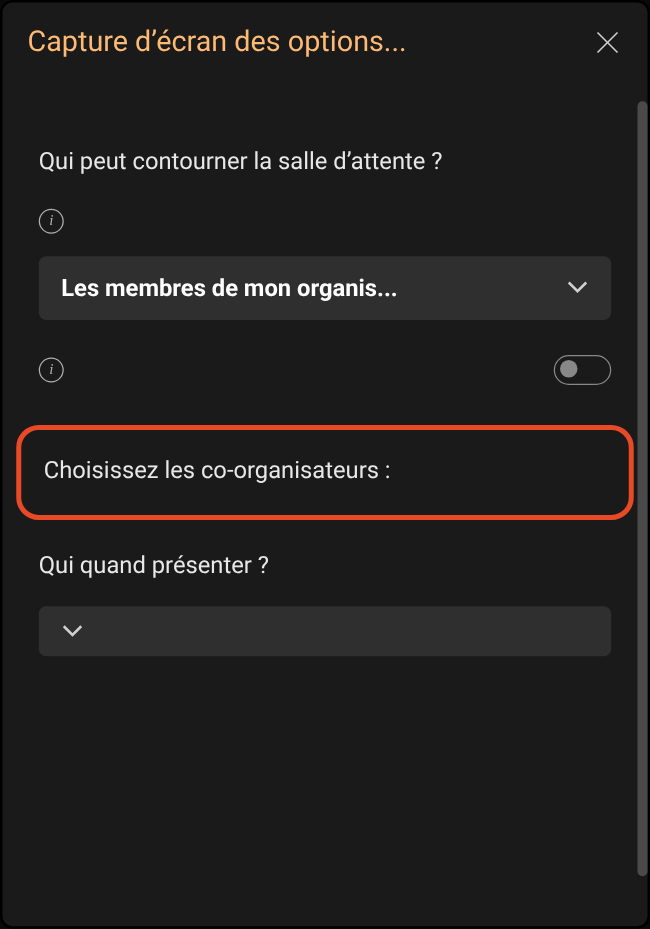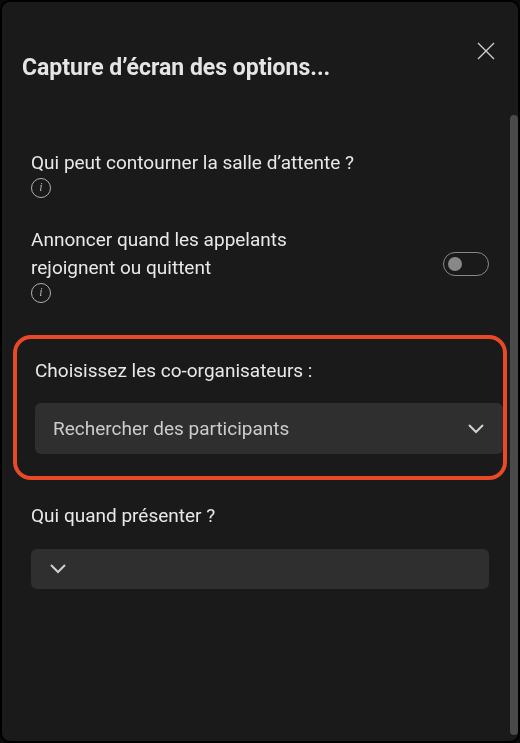--- a/index.html
+++ b/index.html
@@ -24,23 +24,22 @@
     border: 2px solid #000;
   }
   .header {
     display: flex;
     justify-content: space-between;
     align-items: center;
     padding: 18px 22px 18px 20px;
   }
   .header-title {
     font-size: 23px;
-    font-weight: 700;
-    color: #e5e5e5;
-    margin-top: 34px;
+    font-weight: 400;
+    color: #fdba74;
   }
   .close-icon {
     width: 20px;
     height: 20px;
     cursor: pointer;
     color: #d0d0d0;
     display:flex;
     align-items:center;
     justify-content:center;
   }
@@ -74,21 +73,21 @@
   }
   .setting-label {
     font-size: 19px;
     font-weight: 400;
     color: #e8e8e8;
     line-height: 1.5;
   }
   .setting-label-wrap {
     display: flex;
     align-items: flex-start;
-    gap: 0;
+    gap: 23px;
     flex-wrap: wrap;
     flex: 1;
     max-width: 340px;
   }
   .info-icon {
     display: inline-flex;
     align-items: center;
     justify-content: center;
     width: 20px;
     height: 20px;
@@ -179,43 +178,42 @@
     </div>
   </div>
 
   <div class="content-wrap">
 
     <div class="setting-group">
       <div class="setting-label-wrap">
         <span class="setting-label">Qui peut contourner la salle d’attente ?</span>
         <span class="info-icon">i</span>
       </div>
+      <div class="dropdown">
+        <span class="dropdown-label bold">Les membres de mon organis...</span>
+        <svg class="chevron-down" viewBox="0 0 18 12" fill="none" stroke="currentColor" stroke-width="2">
+          <polyline points="2,2 9,9 16,2"></polyline>
+        </svg>
+      </div>
     </div>
 
 
     <div class="setting-group" style="margin-bottom:32px;">
       <div class="setting-row">
         <div class="setting-label-wrap">
-          <span class="setting-label">Annoncer quand les appelants rejoignent ou quittent</span>
           <span class="info-icon">i</span>
         </div>
         <div class="toggle">
           <div class="toggle-knob"></div>
         </div>
       </div>
     </div>
 
     <div class="highlight-box">
       <span class="setting-label">Choisissez les co-organisateurs :</span>
-      <div class="dropdown inside">
-        <span class="dropdown-label placeholder">Rechercher des participants</span>
-        <svg class="chevron-down" viewBox="0 0 18 12" fill="none" stroke="currentColor" stroke-width="2">
-          <polyline points="2,2 9,9 16,2"></polyline>
-        </svg>
-      </div>
     </div>
 
     <div class="setting-group">
       <span class="setting-label">Qui quand présenter ?</span>
       <div class="dropdown">
         <svg class="chevron-down" viewBox="0 0 18 12" fill="none" stroke="currentColor" stroke-width="2">
           <polyline points="2,2 9,9 16,2"></polyline>
         </svg>
       </div>
     </div>

